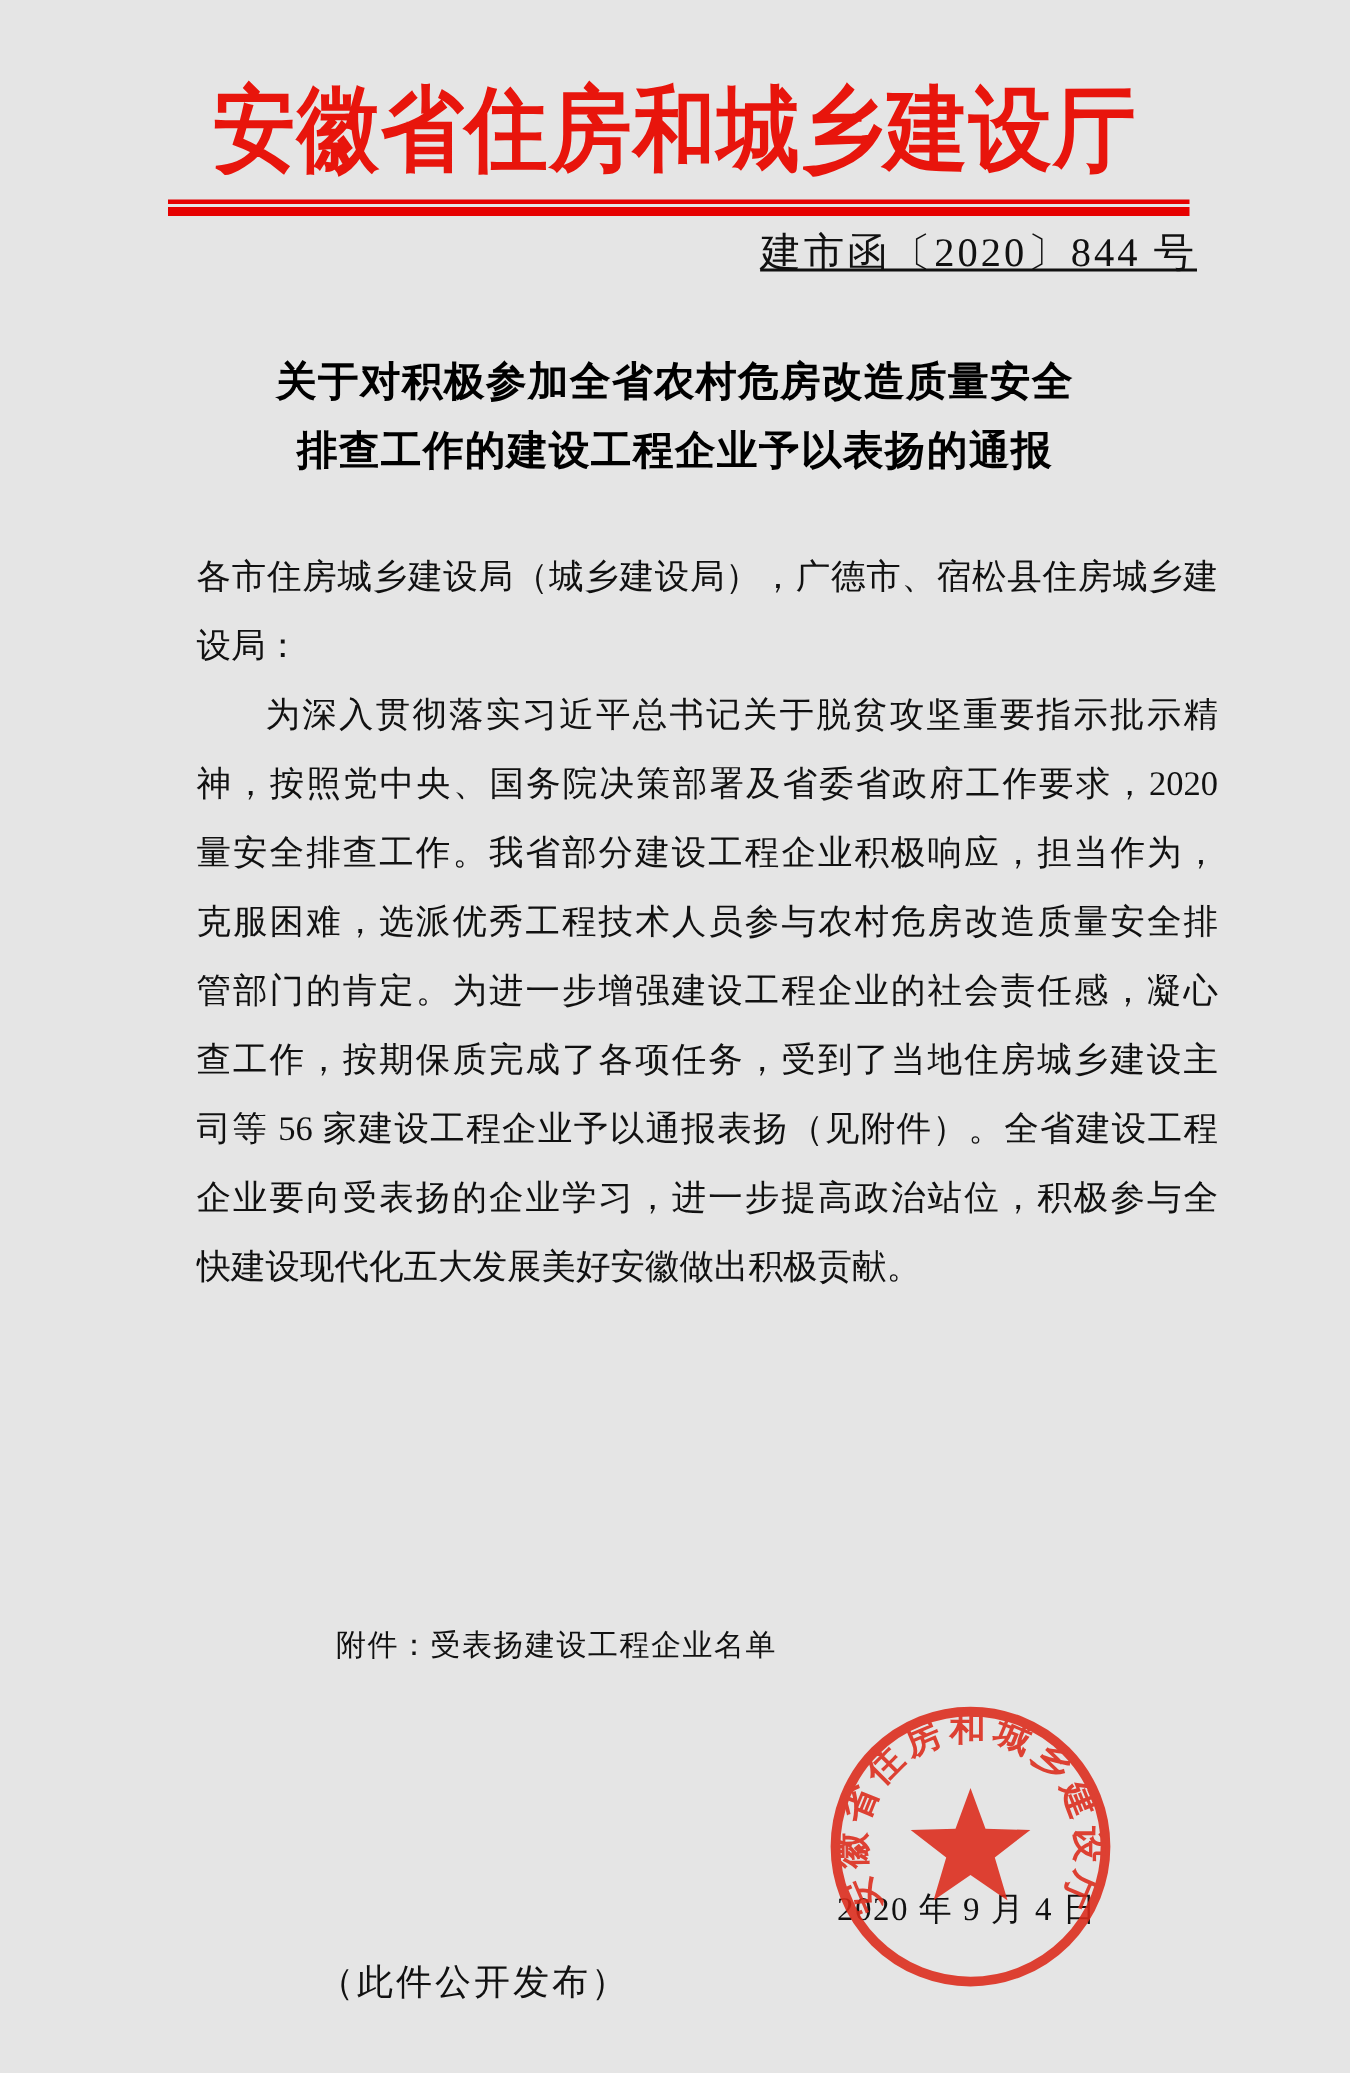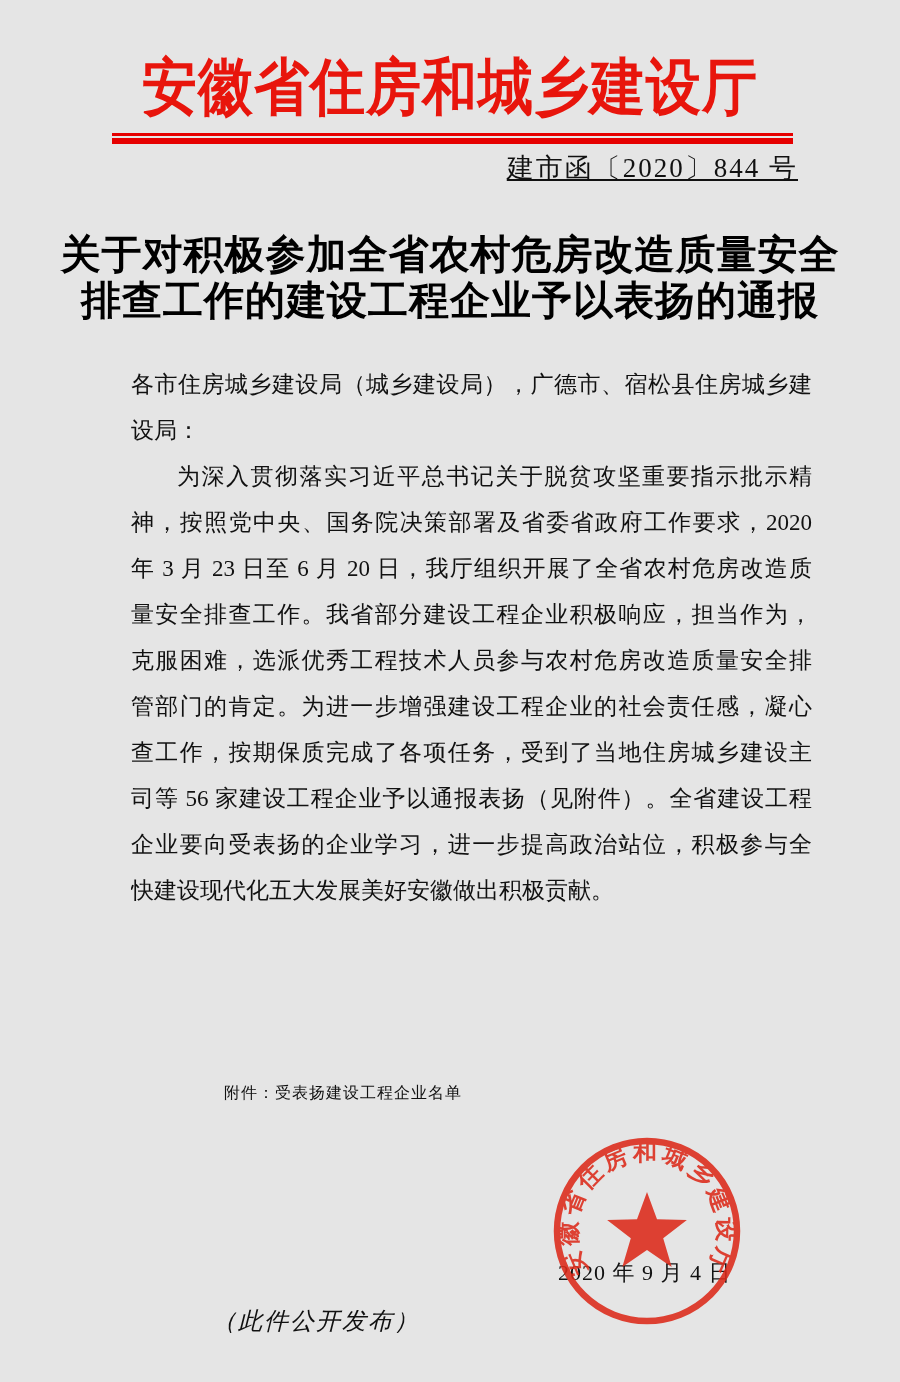--- a/index.html
+++ b/index.html
@@ -38,39 +38,39 @@
     letter-spacing: 2px;
     color: #111111;
     text-decoration: underline;
   }
   .title {
     position: absolute;
     top: 231px; left: 0; right: 0;
     text-align: center;
     font-family: "Liberation Sans", sans-serif;
     font-weight: bold;
-    font-size: 40px;
+    font-size: 27px;
     line-height: 46px;
     letter-spacing: 1px;
     color: #000000;
   }
   .body-text {
     position: absolute;
     top: 362px; left: 110px; width: 681px;
     font-size: 23px;
     color: #111111;
     margin-left: 21px;
   }
   .bl { line-height: 46px; height: 46px; overflow: hidden; }
   .just { text-align: justify; text-align-last: justify; }
   .indent { text-indent: 2em; }
   .attachment {
     position: absolute;
     top: 1083px; left: 224px;
-    font-size: 16px;
+    font-size: 20px;
     letter-spacing: 1px;
     color: #111111;
   }
   .sig-date {
     position: absolute;
     top: 1258px; left: 558px;
     font-size: 22px;
     letter-spacing: 1px;
     color: #111111;
   }
@@ -79,21 +79,20 @@
     top: 1132px; left: 548px;
     width: 198px; height: 198px;
     opacity: 0.88;
   }
   .footer-note {
     position: absolute;
     top: 1305px; left: 212px;
     font-size: 24px;
     letter-spacing: 2px;
     color: #111111;
-    font-style: italic;
   }
 </style>
 </head>
 <body>
 
 <div class="page">
 
   <div class="agency">安徽省住房和城乡建设厅</div>
 
   <div class="redline">
@@ -106,21 +105,20 @@
   <div class="title">
     <div>关于对积极参加全省农村危房改造质量安全</div>
     <div>排查工作的建设工程企业予以表扬的通报</div>
   </div>
 
   <div class="body-text">
     <div class="bl just">各市住房城乡建设局（城乡建设局），广德市、宿松县住房城乡建</div>
     <div class="bl">设局：</div>
     <div class="bl just indent">为深入贯彻落实习近平总书记关于脱贫攻坚重要指示批示精</div>
     <div class="bl just">神，按照党中央、国务院决策部署及省委省政府工作要求，2020</div>
-    <div class="bl just">年 3 月 23 日至 6 月 20 日，我厅组织开展了全省农村危房改造质</div>
     <div class="bl just">量安全排查工作。我省部分建设工程企业积极响应，担当作为，</div>
     <div class="bl just">克服困难，选派优秀工程技术人员参与农村危房改造质量安全排</div>
     <div class="bl just">管部门的肯定。为进一步增强建设工程企业的社会责任感，凝心</div>
     <div class="bl just">查工作，按期保质完成了各项任务，受到了当地住房城乡建设主</div>
     <div class="bl just">司等 56 家建设工程企业予以通报表扬（见附件）。全省建设工程</div>
     <div class="bl just">企业要向受表扬的企业学习，进一步提高政治站位，积极参与全</div>
     <div class="bl">快建设现代化五大发展美好安徽做出积极贡献。</div>
   </div>
 
   <div class="attachment">附件：受表扬建设工程企业名单</div>

